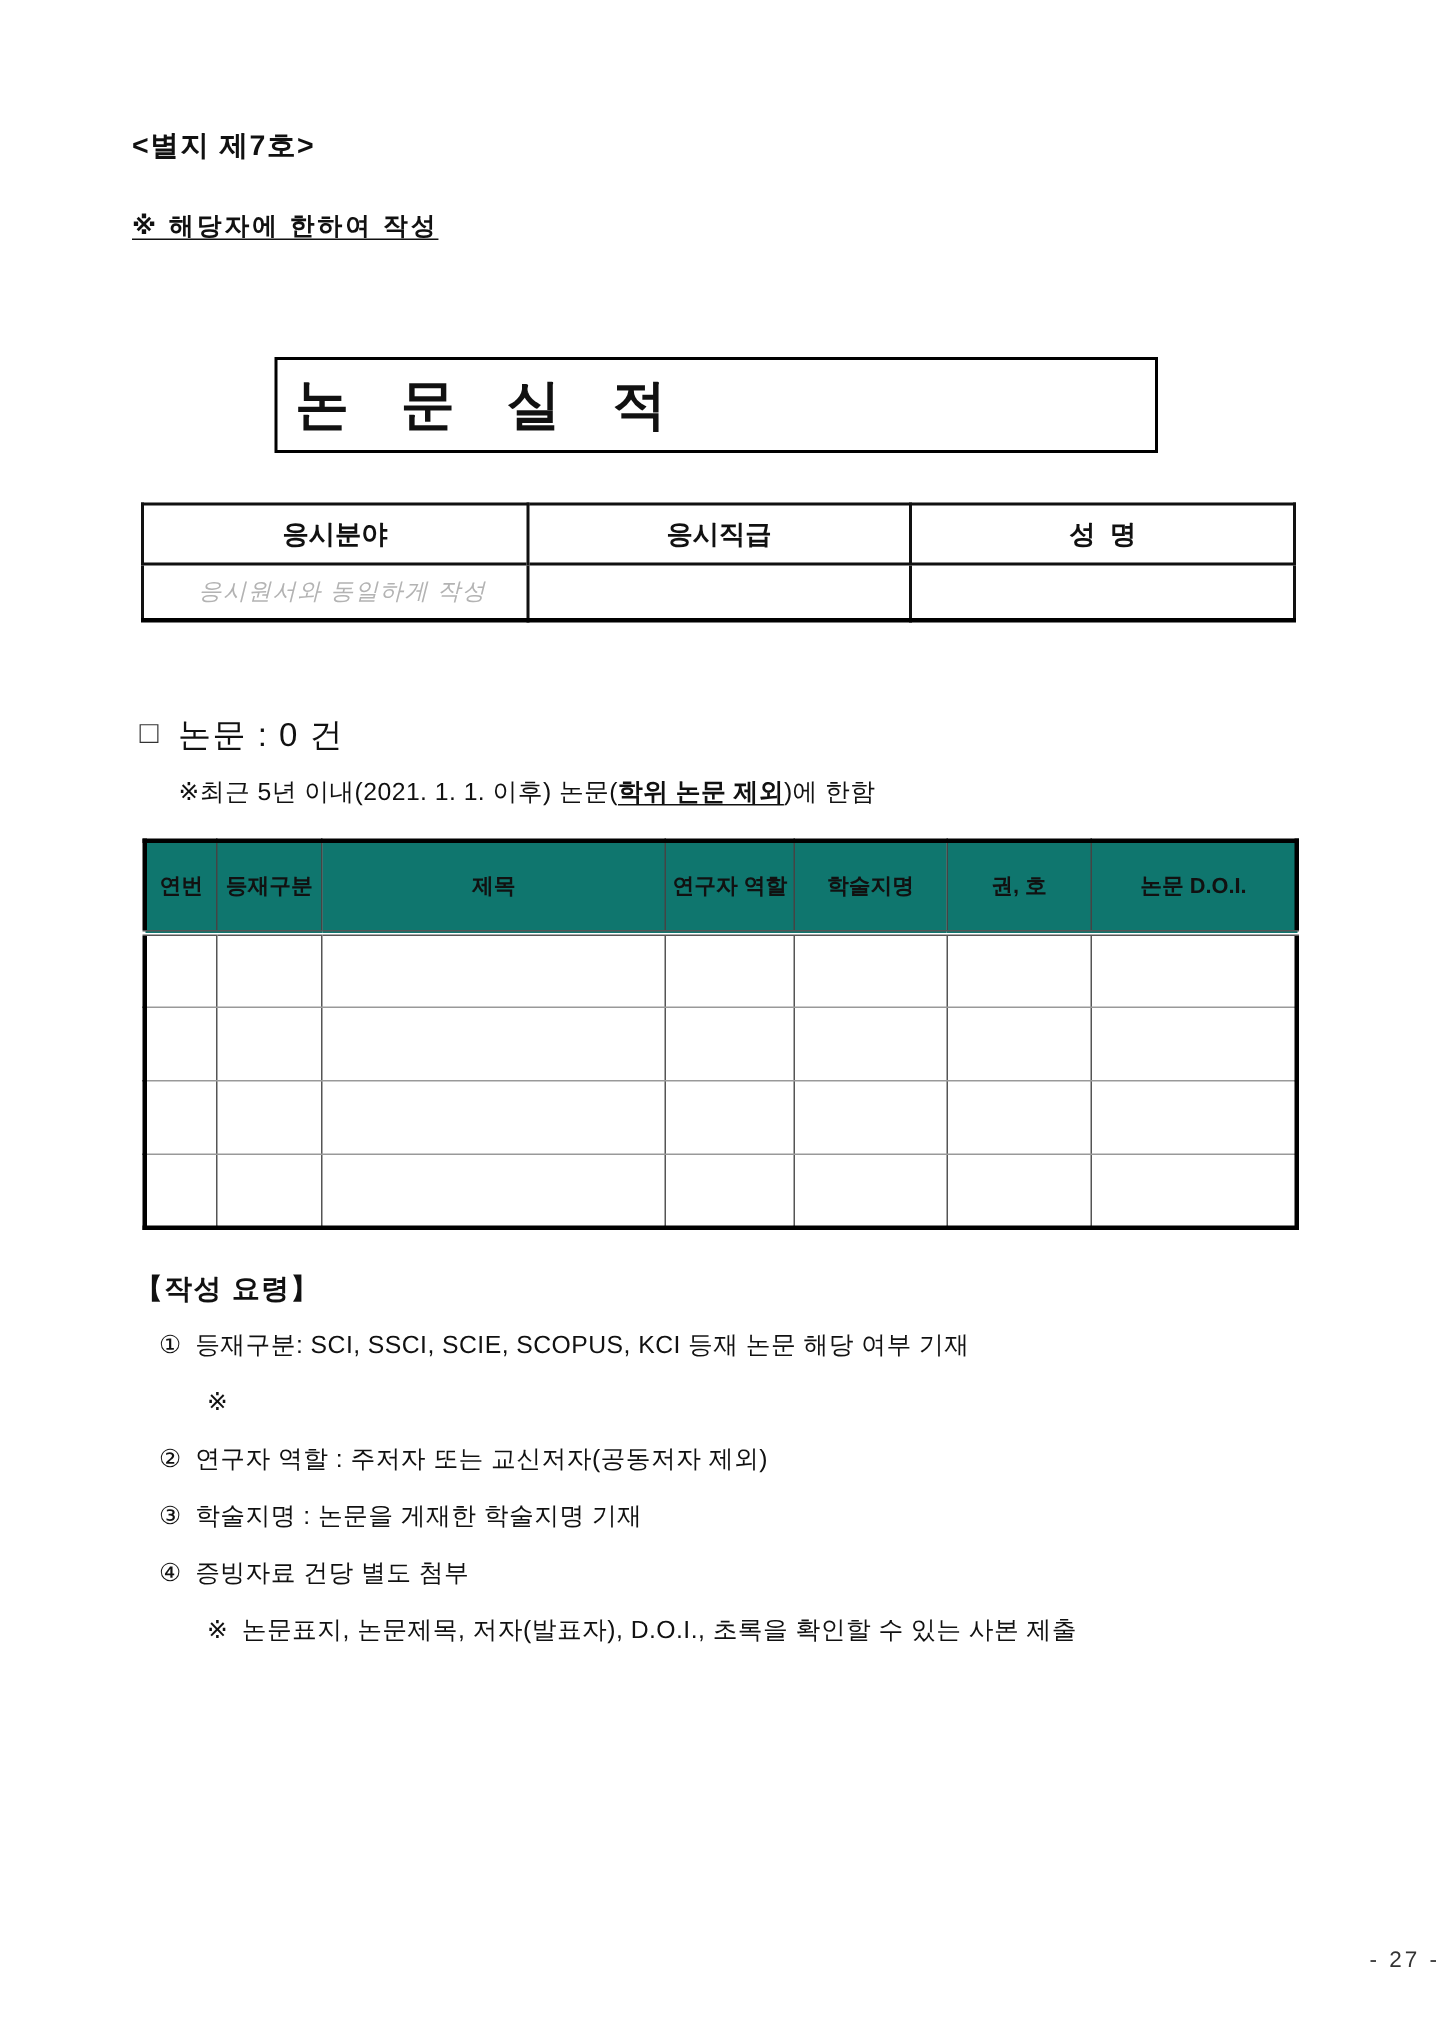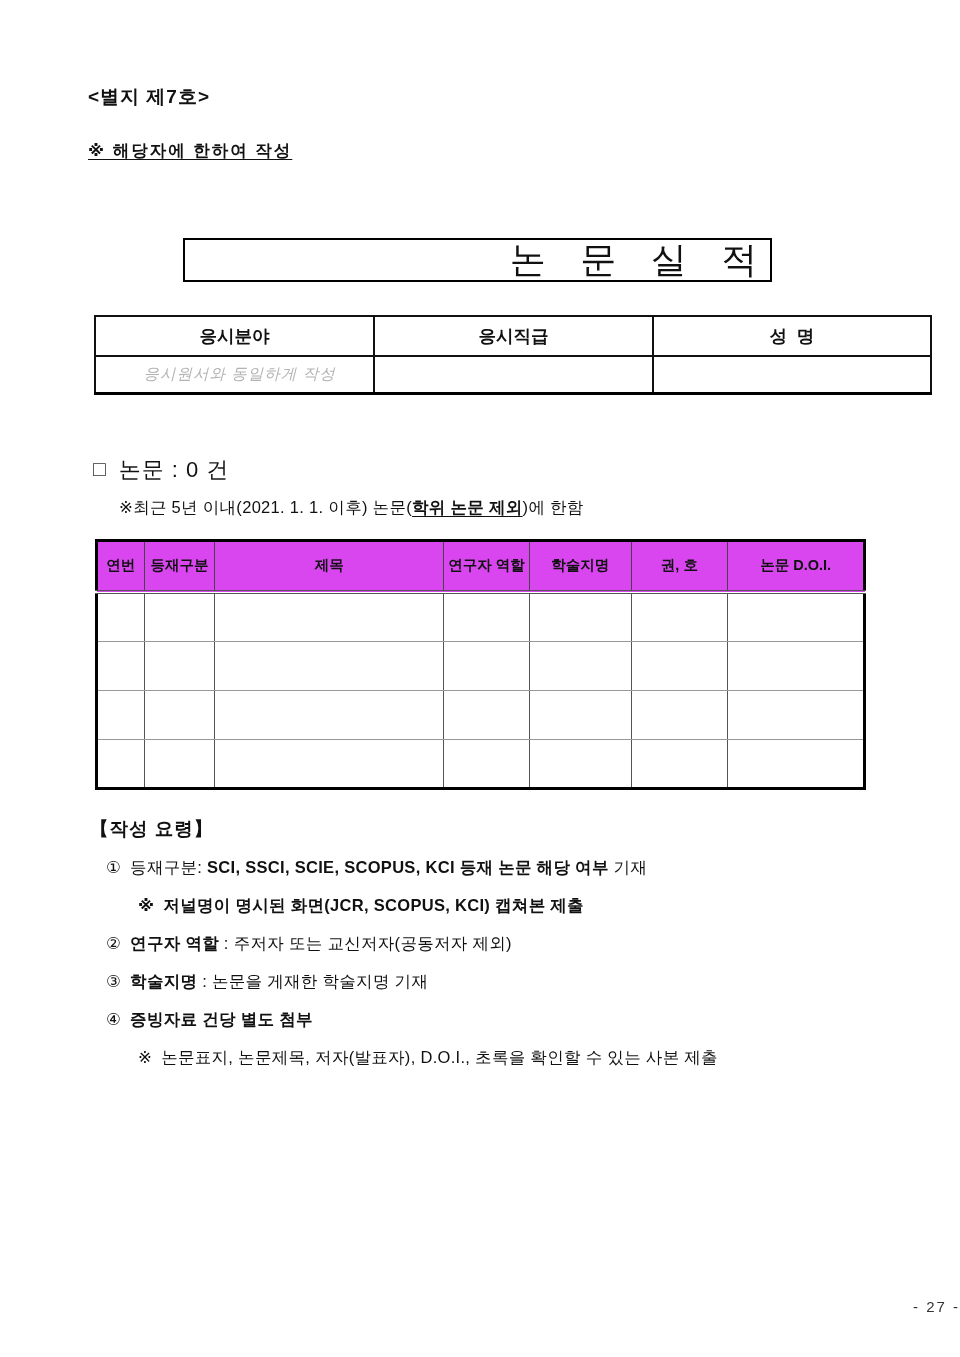--- a/index.html
+++ b/index.html
@@ -16,30 +16,30 @@
   .content { padding: 84px 94px 0 88px; }
 
   
   .attach-line { display: flex; align-items: baseline; gap: 30px; flex-direction: column; }
   .attach-label { font-size: 19px; font-weight: bold; letter-spacing: 1px; }
   .attach-note { font-size: 16.5px; font-weight: bold; text-decoration: underline; letter-spacing: 2px; text-underline-offset: 3px; }
 
   
   .title-box {
     width: 589px;
-    height: 44px;
+    height: 64px;
     margin: 76px auto 0 auto;
     border: 2px solid #000;
-    display: flex; align-items: center; justify-content: flex-end;
+    display: flex; align-items: center; justify-content: flex-start; font-weight: bold;
   }
   .title-box .title-text { font-size: 36px; letter-spacing: 0.34em; padding-left: 0.34em; white-space: pre; }
 
   
   .applicant-table {
-    width: 838px; margin: 33px 0 0 6px;
+    width: 770px; margin: 33px 0 0 6px;
     border-collapse: collapse; table-layout: fixed;
     border: 2px solid #000; border-bottom-width: 3px;
   }
   .applicant-table th, .applicant-table td { border: 2px solid #111; }
   .applicant-table th { height: 40px; font-size: 17.5px; font-weight: bold; text-align: center; border-bottom-width: 1.5px; }
   .applicant-table td { height: 37px; text-align: center; padding-left: 10px; }
   .placeholder-text { color: #b3b3b3; font-style: italic; font-size: 15.5px; letter-spacing: 1px; }
 
   
   .section-heading { margin: 60px 0 0 5px; display: flex; align-items: center; font-size: 22px; letter-spacing: 1px; }
@@ -47,39 +47,39 @@
   .section-note { margin: 12px 0 0 31px; font-size: 16.5px; letter-spacing: 0.3px; }
   .note-emph { font-weight: bold; text-decoration: underline; text-underline-offset: 3px; }
 
   
   .papers-table {
     width: 771px; margin: 20px 0 0 7px;
     border-collapse: collapse; table-layout: fixed;
     border: 3px solid #000;
   }
   .papers-table th {
-    height: 52px; background: #d946ef;
+    height: 62px; background: #0f766e;
     font-size: 14.5px; font-weight: bold; text-align: center;
     border-left: 1.5px solid #444; border-right: 1.5px solid #444;
     border-bottom: 4px double #555;
     padding: 0 1px;
   }
   .papers-table td {
     height: 49px;
     border-left: 1.5px solid #555; border-right: 1.5px solid #555;
     border-top: 1px solid #999; border-bottom: 1px solid #999;
   }
 
   
   .instructions { margin: 26px 0 0 2px; }
   .instructions-heading { font-size: 18.5px; font-weight: bold; letter-spacing: 1px; }
   .instr-line { display: flex; align-items: baseline; margin-top: 14px; padding-left: 16px; font-size: 16.5px; line-height: 24px; letter-spacing: 0.3px; white-space: pre; }
   .instr-line .marker { margin-right: 9px; }
   .instr-line.subnote { padding-left: 48px; }
-  .b { font-weight: bold; }
+  .b { font-weight: normal; }
 
   
   .footer-page-number {
     position: absolute; bottom: 42px; left: 0; right: 0;
     text-align: right; font-size: 15px; color: #333; letter-spacing: 2px;
   }
 </style>
 </head>
 <body>
 
@@ -184,21 +184,21 @@
             <td></td>
             <td></td>
           </tr>
         </tbody>
     </table>
 
     <div class="instructions">
       <div class="instructions-heading">【작성 요령】</div>
       <div>
           <div class="instr-line"><span class="marker">①</span><span><span>등재구분: </span><span class="b">SCI, SSCI, SCIE, SCOPUS, KCI 등재 논문 해당 여부</span><span> 기재</span></span></div>
-          <div class="instr-line subnote"><span class="marker b">※</span><span><span class="b">저널명이 명시된 화면(JCR, SCOPUS, KCI) 캡쳐본 제출</span></span></div>
+          <div class="instr-line subnote"><span class="marker b">※</span></div>
           <div class="instr-line"><span class="marker">②</span><span><span class="b">연구자 역할</span><span> : 주저자 또는 교신저자(공동저자 제외)</span></span></div>
           <div class="instr-line"><span class="marker">③</span><span><span class="b">학술지명</span><span> : 논문을 게재한 학술지명 기재</span></span></div>
           <div class="instr-line"><span class="marker">④</span><span><span class="b">증빙자료 건당 별도 첨부</span></span></div>
           <div class="instr-line subnote"><span class="marker">※</span><span><span>논문표지, 논문제목, 저자(발표자), D.O.I., 초록을 확인할 수 있는 사본 제출</span></span></div>
         </div>
     </div>
 
   </div>
 
   <div class="footer-page-number">- 27 -</div>

